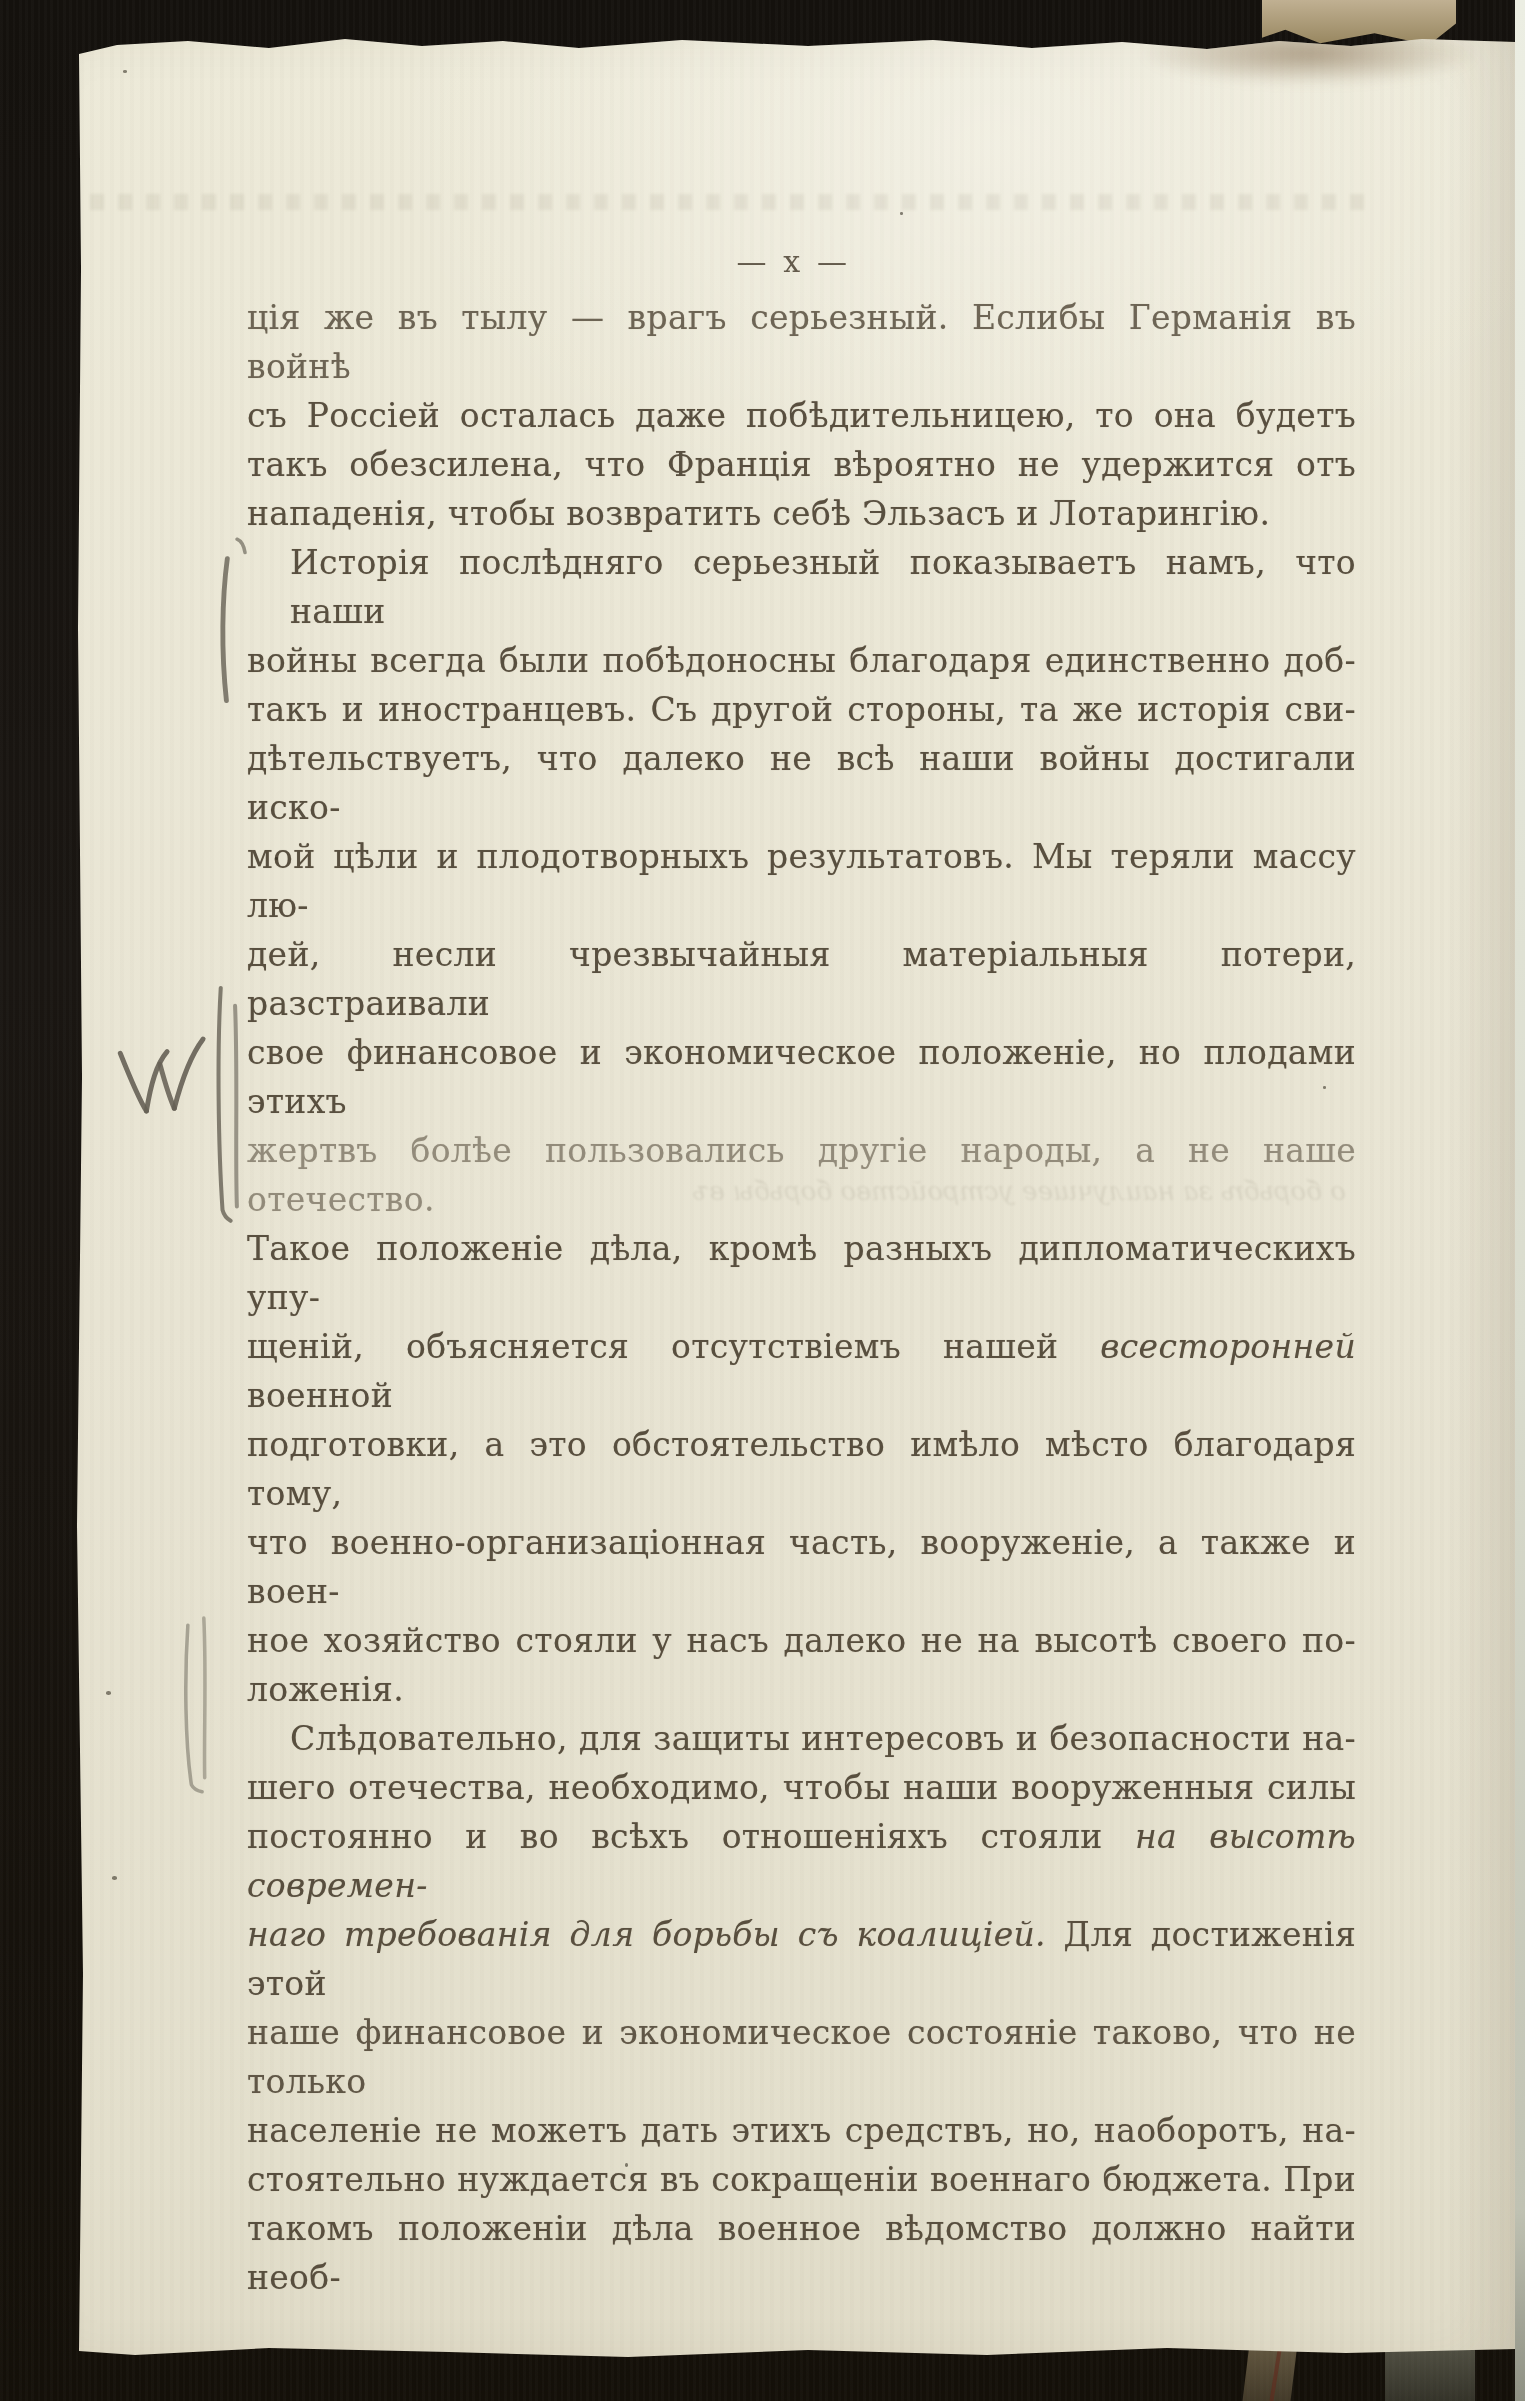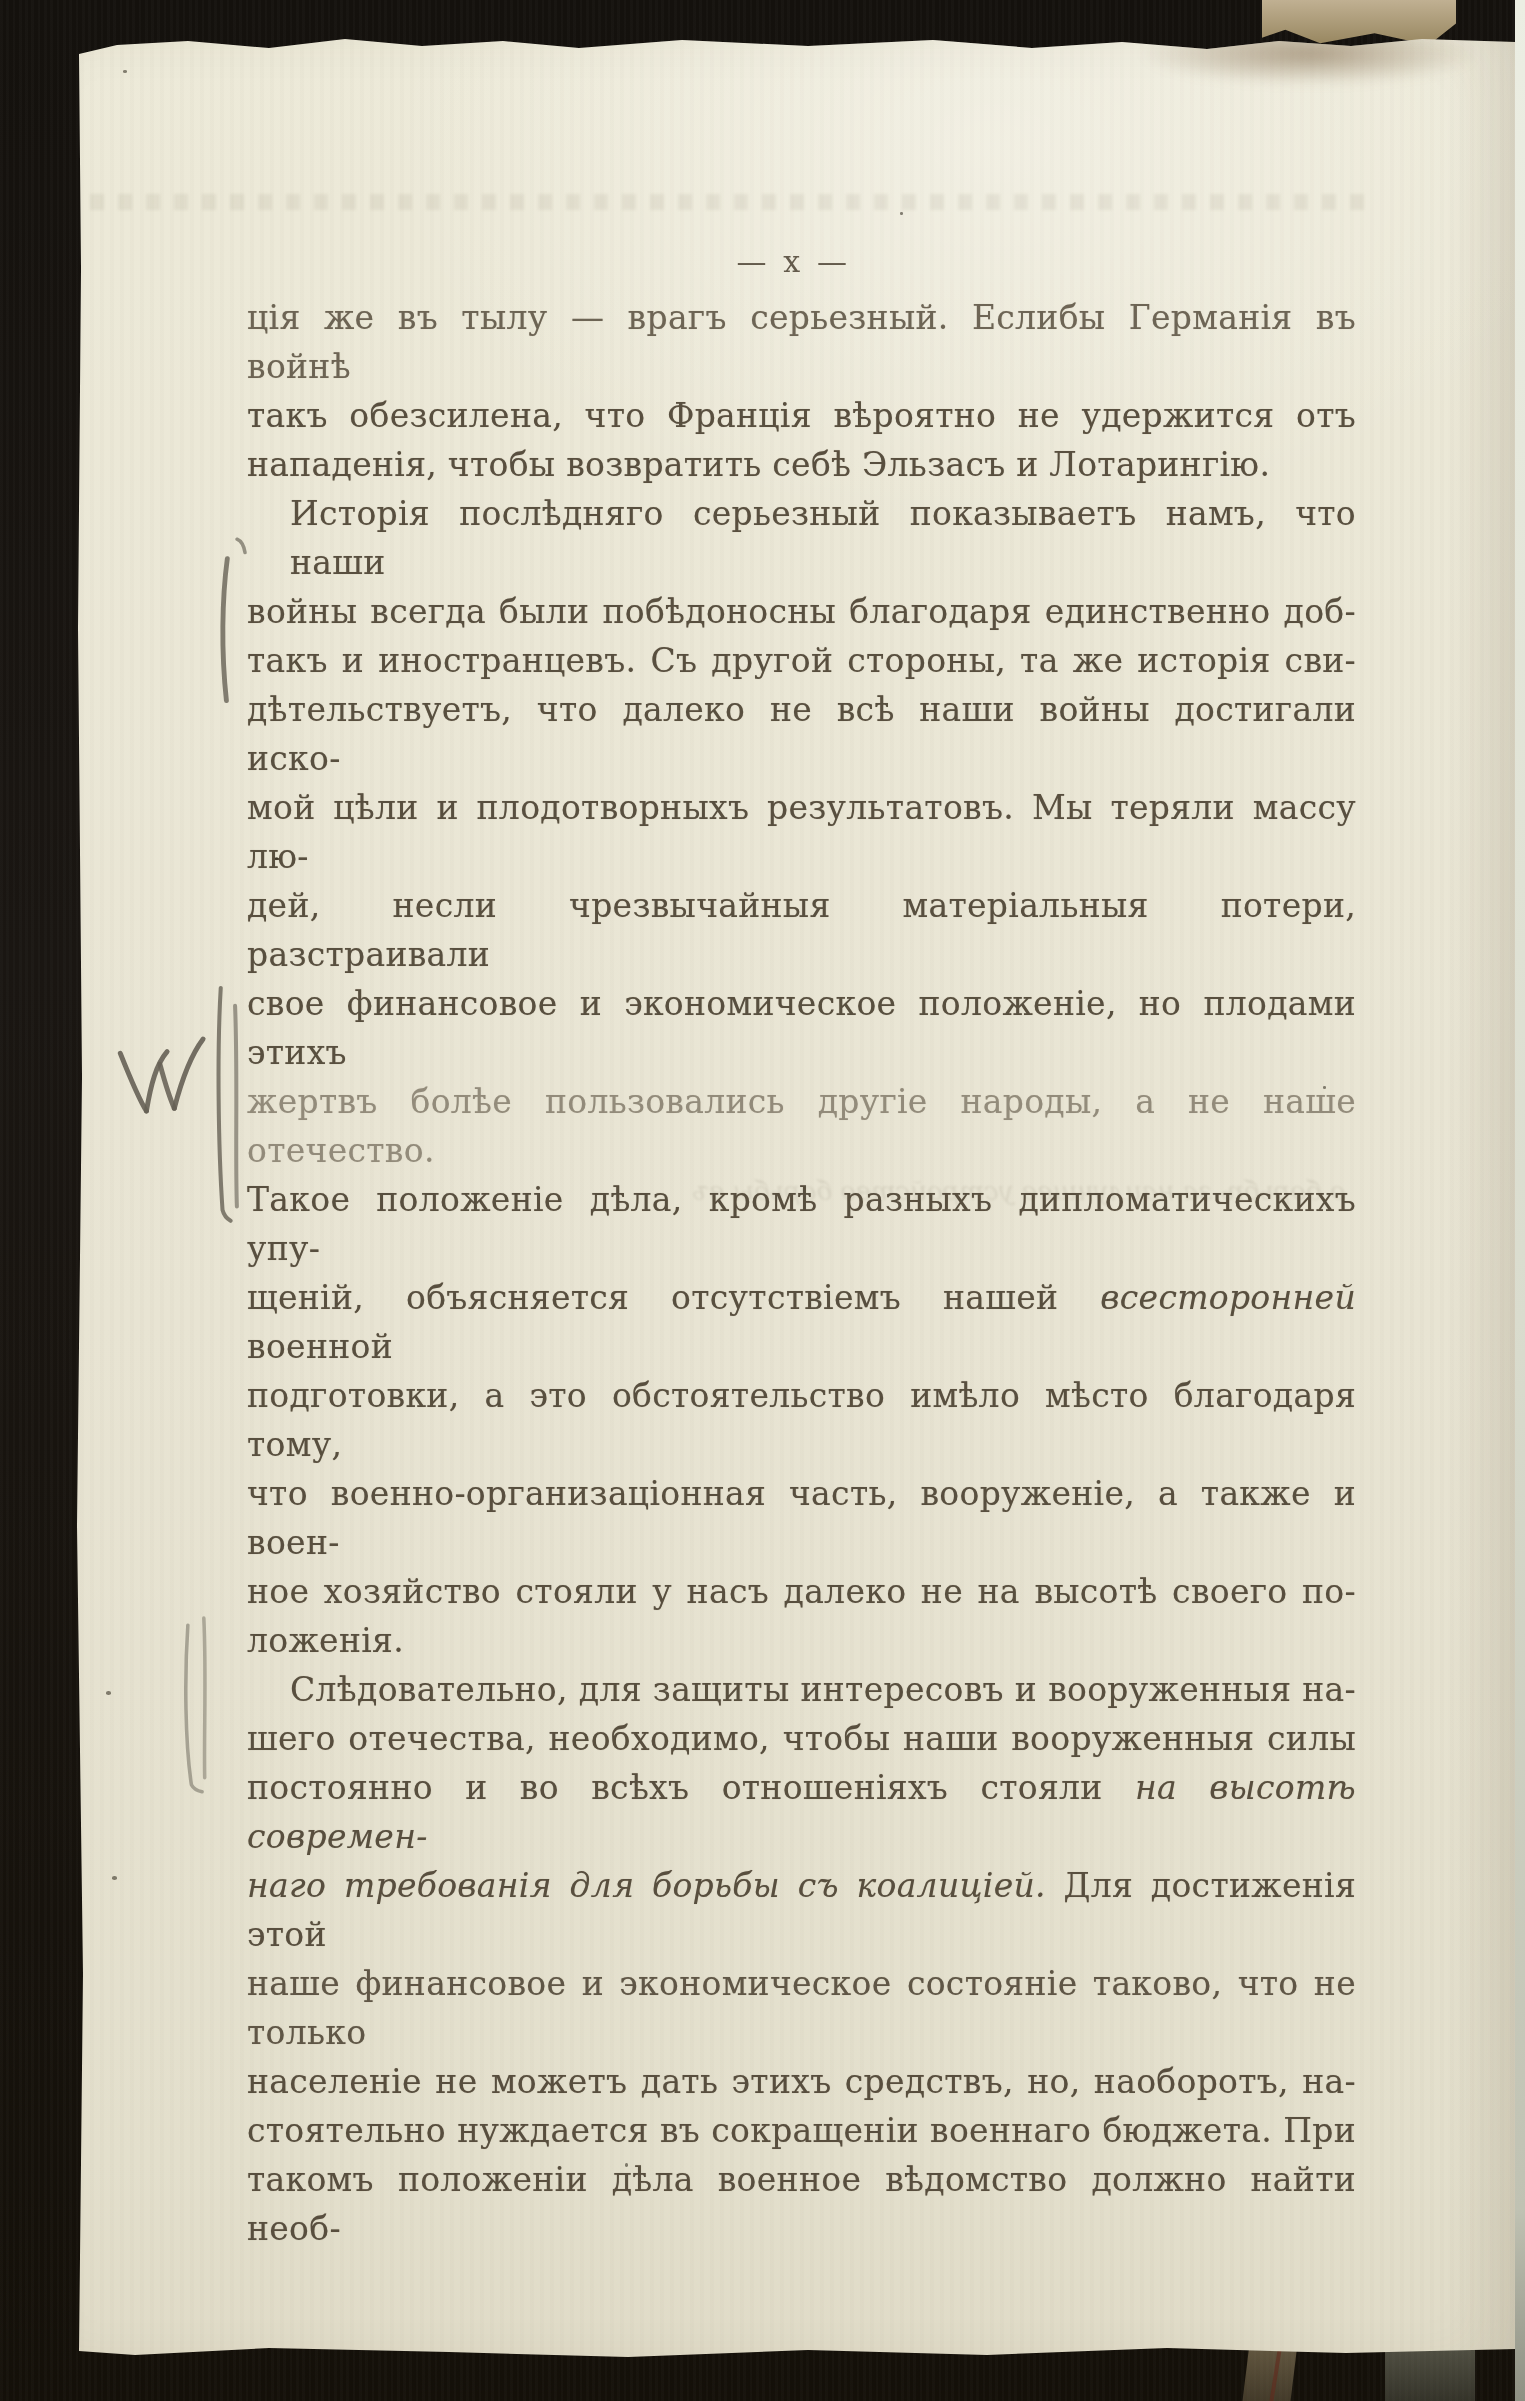--- a/index.html
+++ b/index.html
@@ -76,37 +76,38 @@
 
   <div class="paper">
     <div class="smudge"></div>
     <div class="ghost-band"></div>
     <div class="ghost-text">о борьбѣ за наилучшее устройство борьбы въ</div>
 
     <div class="pagenum">— x —</div>
 
     <div class="text-block">
         <div class="line" style="opacity: 0.8;"><span>ція же въ тылу — врагъ серьезный. Еслибы Германія въ войнѣ</span></div>
+        <div class="line" style="opacity: 0.93;"><span>съ Россіей осталась даже побѣдительницею, то она будетъ</span></div>
         <div class="line" style="opacity: 0.93;"><span>такъ обезсилена, что Франція вѣроятно не удержится отъ</span></div>
         <div class="line para-end" style="opacity: 0.93;"><span>нападенія, чтобы возвратить себѣ Эльзасъ и Лотарингію.</span></div>
         <div class="line indent" style="opacity: 0.93;"><span>Исторія послѣдняго серьезный показываетъ намъ, что наши</span></div>
         <div class="line" style="opacity: 0.93;"><span>войны всегда были побѣдоносны благодаря единственно доб-</span></div>
         <div class="line" style="opacity: 0.93;"><span>такъ и иностранцевъ. Съ другой стороны, та же исторія сви-</span></div>
         <div class="line" style="opacity: 0.93;"><span>дѣтельствуетъ, что далеко не всѣ наши войны достигали иско-</span></div>
         <div class="line" style="opacity: 0.93;"><span>мой цѣли и плодотворныхъ результатовъ. Мы теряли массу лю-</span></div>
         <div class="line" style="opacity: 0.93;"><span>дей, несли чрезвычайныя матеріальныя потери, разстраивали</span></div>
         <div class="line" style="opacity: 0.93;"><span>свое финансовое и экономическое положеніе, но плодами этихъ</span></div>
         <div class="line" style="opacity: 0.55;"><span>жертвъ болѣе пользовались другіе народы, а не наше отечество.</span></div>
         <div class="line" style="opacity: 0.93;"><span>Такое положеніе дѣла, кромѣ разныхъ дипломатическихъ упу-</span></div>
         <div class="line" style="opacity: 0.93;"><span>щеній, объясняется отсутствіемъ нашей </span><span class="it">всесторонней</span><span> военной</span></div>
         <div class="line" style="opacity: 0.93;"><span>подготовки, а это обстоятельство имѣло мѣсто благодаря тому,</span></div>
         <div class="line" style="opacity: 0.93;"><span>что военно-организаціонная часть, вооруженіе, а также и воен-</span></div>
         <div class="line" style="opacity: 0.93;"><span>ное хозяйство стояли у насъ далеко не на высотѣ своего по-</span></div>
         <div class="line para-end" style="opacity: 0.93;"><span>ложенія.</span></div>
-        <div class="line indent" style="opacity: 0.93;"><span>Слѣдовательно, для защиты интересовъ и вооруженныя на-</span></div>
+        <div class="line indent" style="opacity: 0.93;"><span>Слѣдовательно, для защиты интересовъ и безопасности на-</span></div>
         <div class="line" style="opacity: 0.93;"><span>шего отечества, необходимо, чтобы наши вооруженныя силы</span></div>
         <div class="line" style="opacity: 0.93;"><span>постоянно и во всѣхъ отношеніяхъ стояли </span><span class="it">на высотѣ современ-</span></div>
         <div class="line" style="opacity: 0.93;"><span class="it">наго требованія для борьбы съ коалиціей.</span><span> Для достиженія этой</span></div>
         <div class="line" style="opacity: 0.88;"><span>наше финансовое и экономическое состояніе таково, что не только</span></div>
         <div class="line" style="opacity: 0.93;"><span>населеніе не можетъ дать этихъ средствъ, но, наоборотъ, на-</span></div>
         <div class="line" style="opacity: 0.93;"><span>стоятельно нуждается въ сокращеніи военнаго бюджета. При</span></div>
         <div class="line" style="opacity: 0.93;"><span>такомъ положеніи дѣла военное вѣдомство должно найти необ-</span></div>
       </div>
 
     <svg class="mark" style="left:113px;top:1030px" width="101" height="90" viewBox="0 0 112 100">

